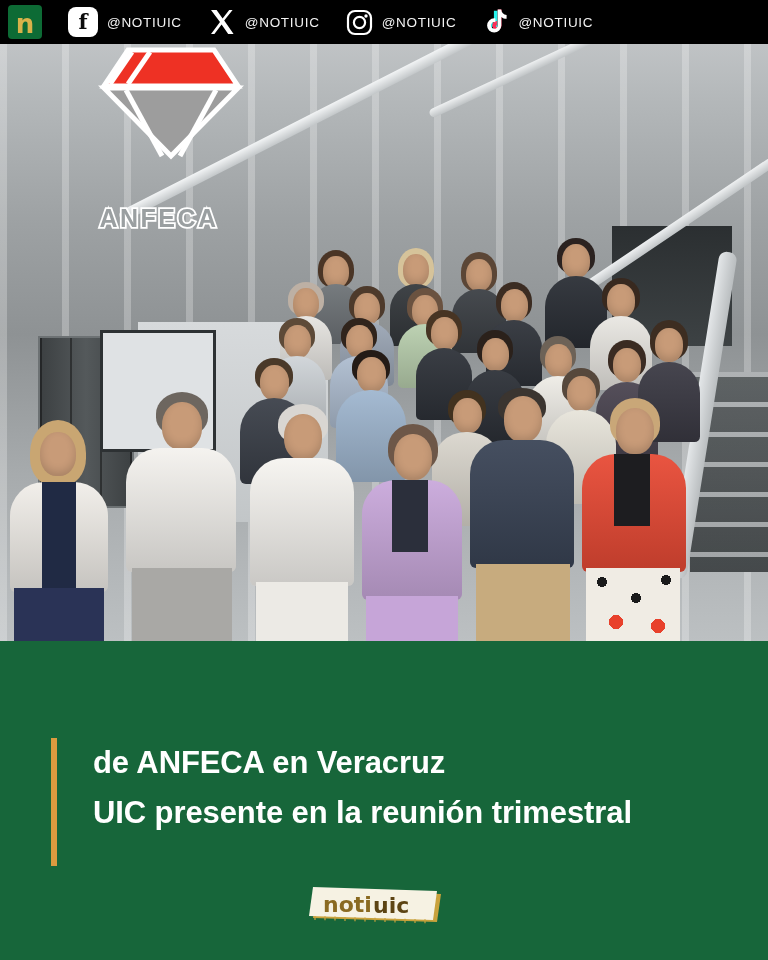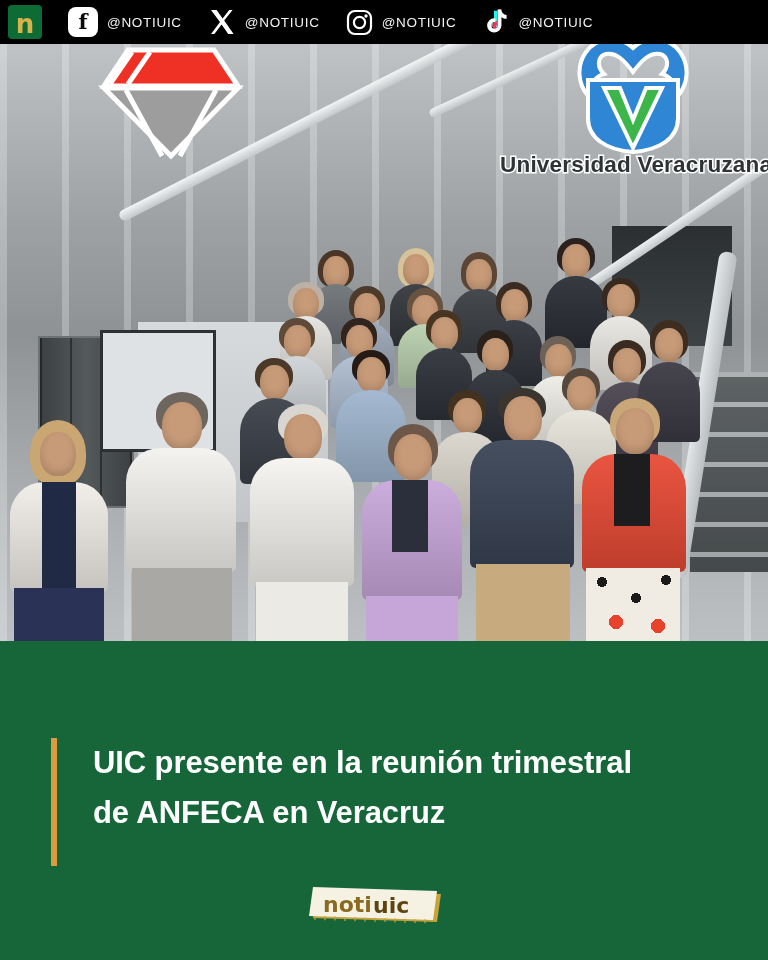--- a/index.html
+++ b/index.html
@@ -426,33 +426,23 @@
 
     <div class="logo-anfeca">
       <svg class="anf-hex" viewBox="0 0 170 118">
         <polygon points="30,42 54,6 140,6 164,42" fill="#ee3124" stroke="#ffffff" stroke-width="5"></polygon>
         <line x1="58" y1="8" x2="36" y2="40" stroke="#ffffff" stroke-width="5"></line>
         <line x1="76" y1="8" x2="54" y2="40" stroke="#ffffff" stroke-width="5"></line>
         <polygon points="30,44 164,44 97,112" fill="#9d9d9d" stroke="#ffffff" stroke-width="5"></polygon>
         <line x1="52" y1="46" x2="88" y2="112" stroke="#ffffff" stroke-width="5"></line>
         <line x1="142" y1="46" x2="106" y2="112" stroke="#ffffff" stroke-width="5"></line>
       </svg>
-    </div>
-
-    <div class="logo-uv">
-      <svg class="uv-mark" viewBox="0 0 266 120">
-        <g stroke="#ffffff" stroke-width="4">
-          <path d="M133 12 C118 -2 96 2 86 16 C76 30 78 48 88 60 C92 46 96 40 104 38 C96 30 98 20 106 18 C116 16 124 24 133 36
-                   C142 24 150 16 160 18 C168 20 170 30 162 38 C170 40 174 46 178 60 C188 48 190 30 180 16 C170 2 148 -2 133 12 Z" fill="#2f86d4"></path>
-          <path d="M88 44 L178 44 L178 82 C178 102 160 114 133 116 C106 114 88 102 88 82 Z" fill="#2f86d4"></path>
-          <path d="M104 52 L133 112 L162 52 L146 52 L133 84 L120 52 Z" fill="#3cb54a"></path>
-        </g>
-      </svg>
-      <div class="uv-label">Universidad Veracruzana</div>
-    </div>
+      <div class="anf-label">ANFECA</div>
+    </div>
+
   </div>
 
   <div class="social-bar">
     <div class="brand-n">
       <span>n</span>
     </div>
 
     <div class="social-item">
       <div class="fb-tile ic">
         <span>f</span>
@@ -484,22 +474,22 @@
       </svg>
       <div class="handle">@NOTIUIC</div>
     </div>
   </div>
 
   <div class="band-sep"></div>
 
   <div class="headline-area"></div>
   <div class="accent"></div>
   <div class="headline">
+    <div>de ANFECA en Veracruz</div>
     <div>UIC presente en la reunión trimestral</div>
-    <div>de ANFECA en Veracruz</div>
   </div>
 
   <svg class="footer-logo" viewBox="0 0 140 44">
     <polygon points="8,34 132,38 136,10 12,6" fill="#c9a23c"></polygon>
     <polygon points="4,32 128,36 132,7 8,3" fill="#f6f2e3"></polygon>
     <text x="18" y="28" font-family="DejaVu Sans, sans-serif" font-size="22" font-weight="bold" fill="#8a6a21">noti</text>
     <text x="68" y="29" font-family="DejaVu Sans, sans-serif" font-size="22" font-weight="bold" fill="#5c4413">uic</text>
     <g stroke="#c9a23c" stroke-width="1.2">
       <line x1="10" y1="32" x2="10" y2="36"></line>
         <line x1="20" y1="32.3" x2="20" y2="36.3"></line>

